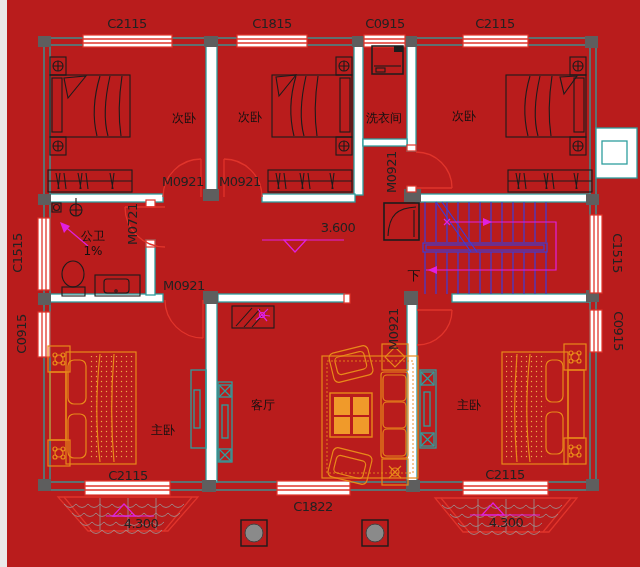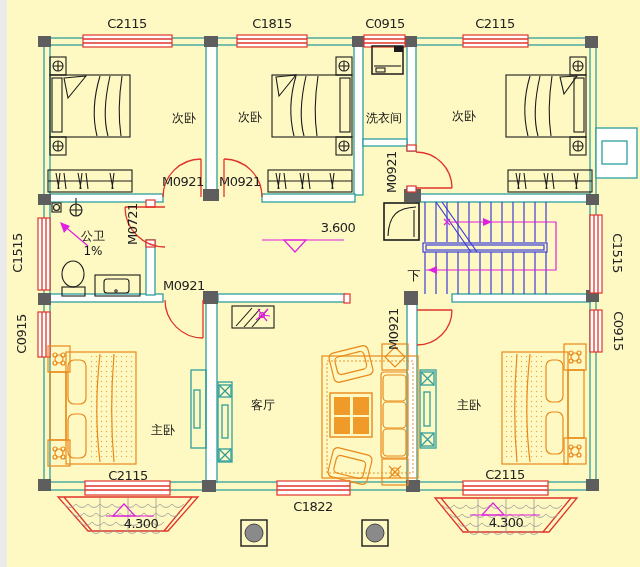--- a/index.html
+++ b/index.html
@@ -1,16 +1,16 @@
 <!DOCTYPE html>
 <html><head>
 <meta charset="utf-8">
 <style>
   html,body{margin:0;padding:0;background:#ffffff;}
-  .page{position:relative;width:640px;height:567px;background:#fef9c3;overflow:hidden;
+  .page{position:relative;width:640px;height:567px;background:#b91c1c;overflow:hidden;
         font-family:"DejaVu Sans",sans-serif;}
   .edge{position:absolute;left:0;top:0;width:7px;height:567px;background:#eaeaea;}
   svg{position:absolute;left:0;top:0;}
   svg text{font-family:"DejaVu Sans",sans-serif;fill:#222;}
   .lbl{font-size:13px;text-anchor:middle;letter-spacing:-0.5px;}
   .room{font-size:12px;text-anchor:middle;fill:#111;}
   .big{font-size:13px;text-anchor:middle;fill:#111;}
   .wall{stroke:#2f9e9e;fill:#ffffff;stroke-width:1.3;}
   .wl{stroke:#2f9e9e;fill:none;stroke-width:1.3;}
   .win{stroke:#e0342b;fill:#ffffff;stroke-width:1.2;}

